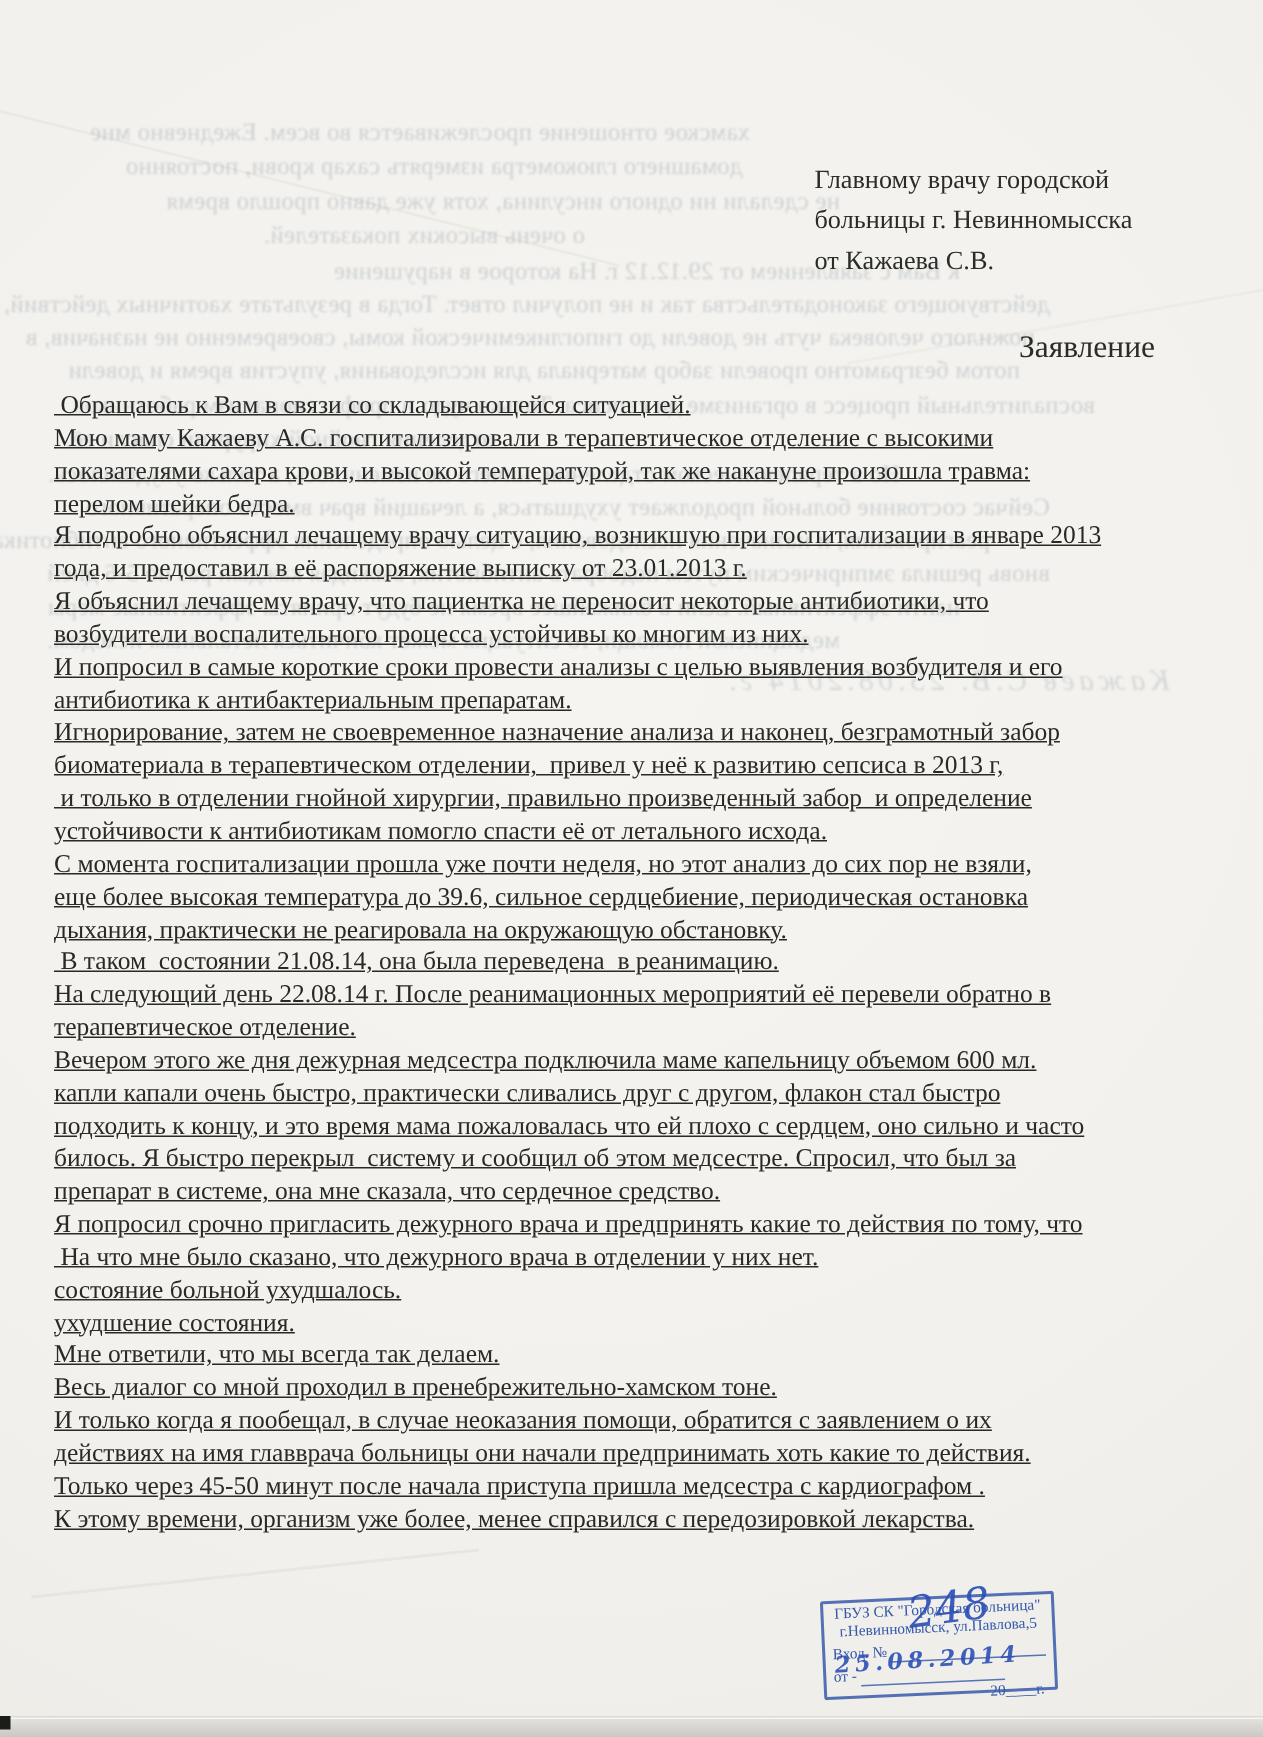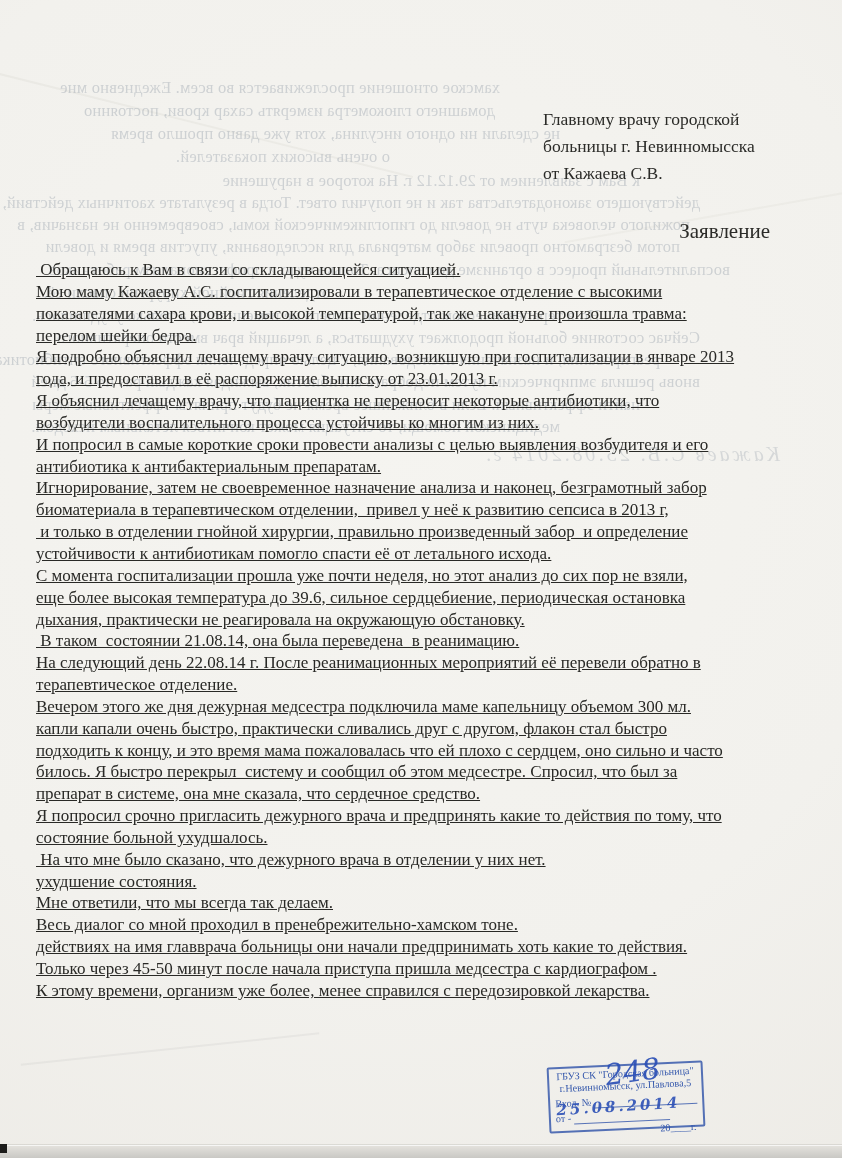--- a/index.html
+++ b/index.html
@@ -167,43 +167,44 @@
       <div class="body-line">еще более высокая температура до 39.6, сильное сердцебиение, периодическая остановка</div>
 
       <div class="body-line">дыхания, практически не реагировала на окружающую обстановку.</div>
 
       <div class="body-line"> В таком  состоянии 21.08.14, она была переведена  в реанимацию.</div>
 
       <div class="body-line">На следующий день 22.08.14 г. После реанимационных мероприятий её перевели обратно в</div>
 
       <div class="body-line">терапевтическое отделение.</div>
 
-      <div class="body-line">Вечером этого же дня дежурная медсестра подключила маме капельницу объемом 300 мл.</div>
+      <div class="body-line">Вечером этого же дня дежурная медсестра подключила маме капельницу объемом 600 мл.</div>
 
       <div class="body-line">капли капали очень быстро, практически сливались друг с другом, флакон стал быстро</div>
 
       <div class="body-line">подходить к концу, и это время мама пожаловалась что ей плохо с сердцем, оно сильно и часто</div>
 
       <div class="body-line">билось. Я быстро перекрыл  систему и сообщил об этом медсестре. Спросил, что был за</div>
 
       <div class="body-line">препарат в системе, она мне сказала, что сердечное средство.</div>
 
       <div class="body-line">Я попросил срочно пригласить дежурного врача и предпринять какие то действия по тому, что</div>
 
+      <div class="body-line"> На что мне было сказано, что дежурного врача в отделении у них нет.</div>
+
       <div class="body-line">состояние больной ухудшалось.</div>
 
-      <div class="body-line"> На что мне было сказано, что дежурного врача в отделении у них нет.</div>
-
 
       <div class="body-line">ухудшение состояния.</div>
 
       <div class="body-line">Мне ответили, что мы всегда так делаем.</div>
 
       <div class="body-line">Весь диалог со мной проходил в пренебрежительно-хамском тоне.</div>
 
+      <div class="body-line">И только когда я пообещал, в случае неоказания помощи, обратится с заявлением о их</div>
 
       <div class="body-line">действиях на имя главврача больницы они начали предпринимать хоть какие то действия.</div>
 
       <div class="body-line">Только через 45-50 минут после начала приступа пришла медсестра с кардиографом .</div>
 
       <div class="body-line">К этому времени, организм уже более, менее справился с передозировкой лекарства.</div>
     </div>
 
   <div class="stamp">
     <div class="s-center">ГБУЗ СК "Городская больница"</div>

